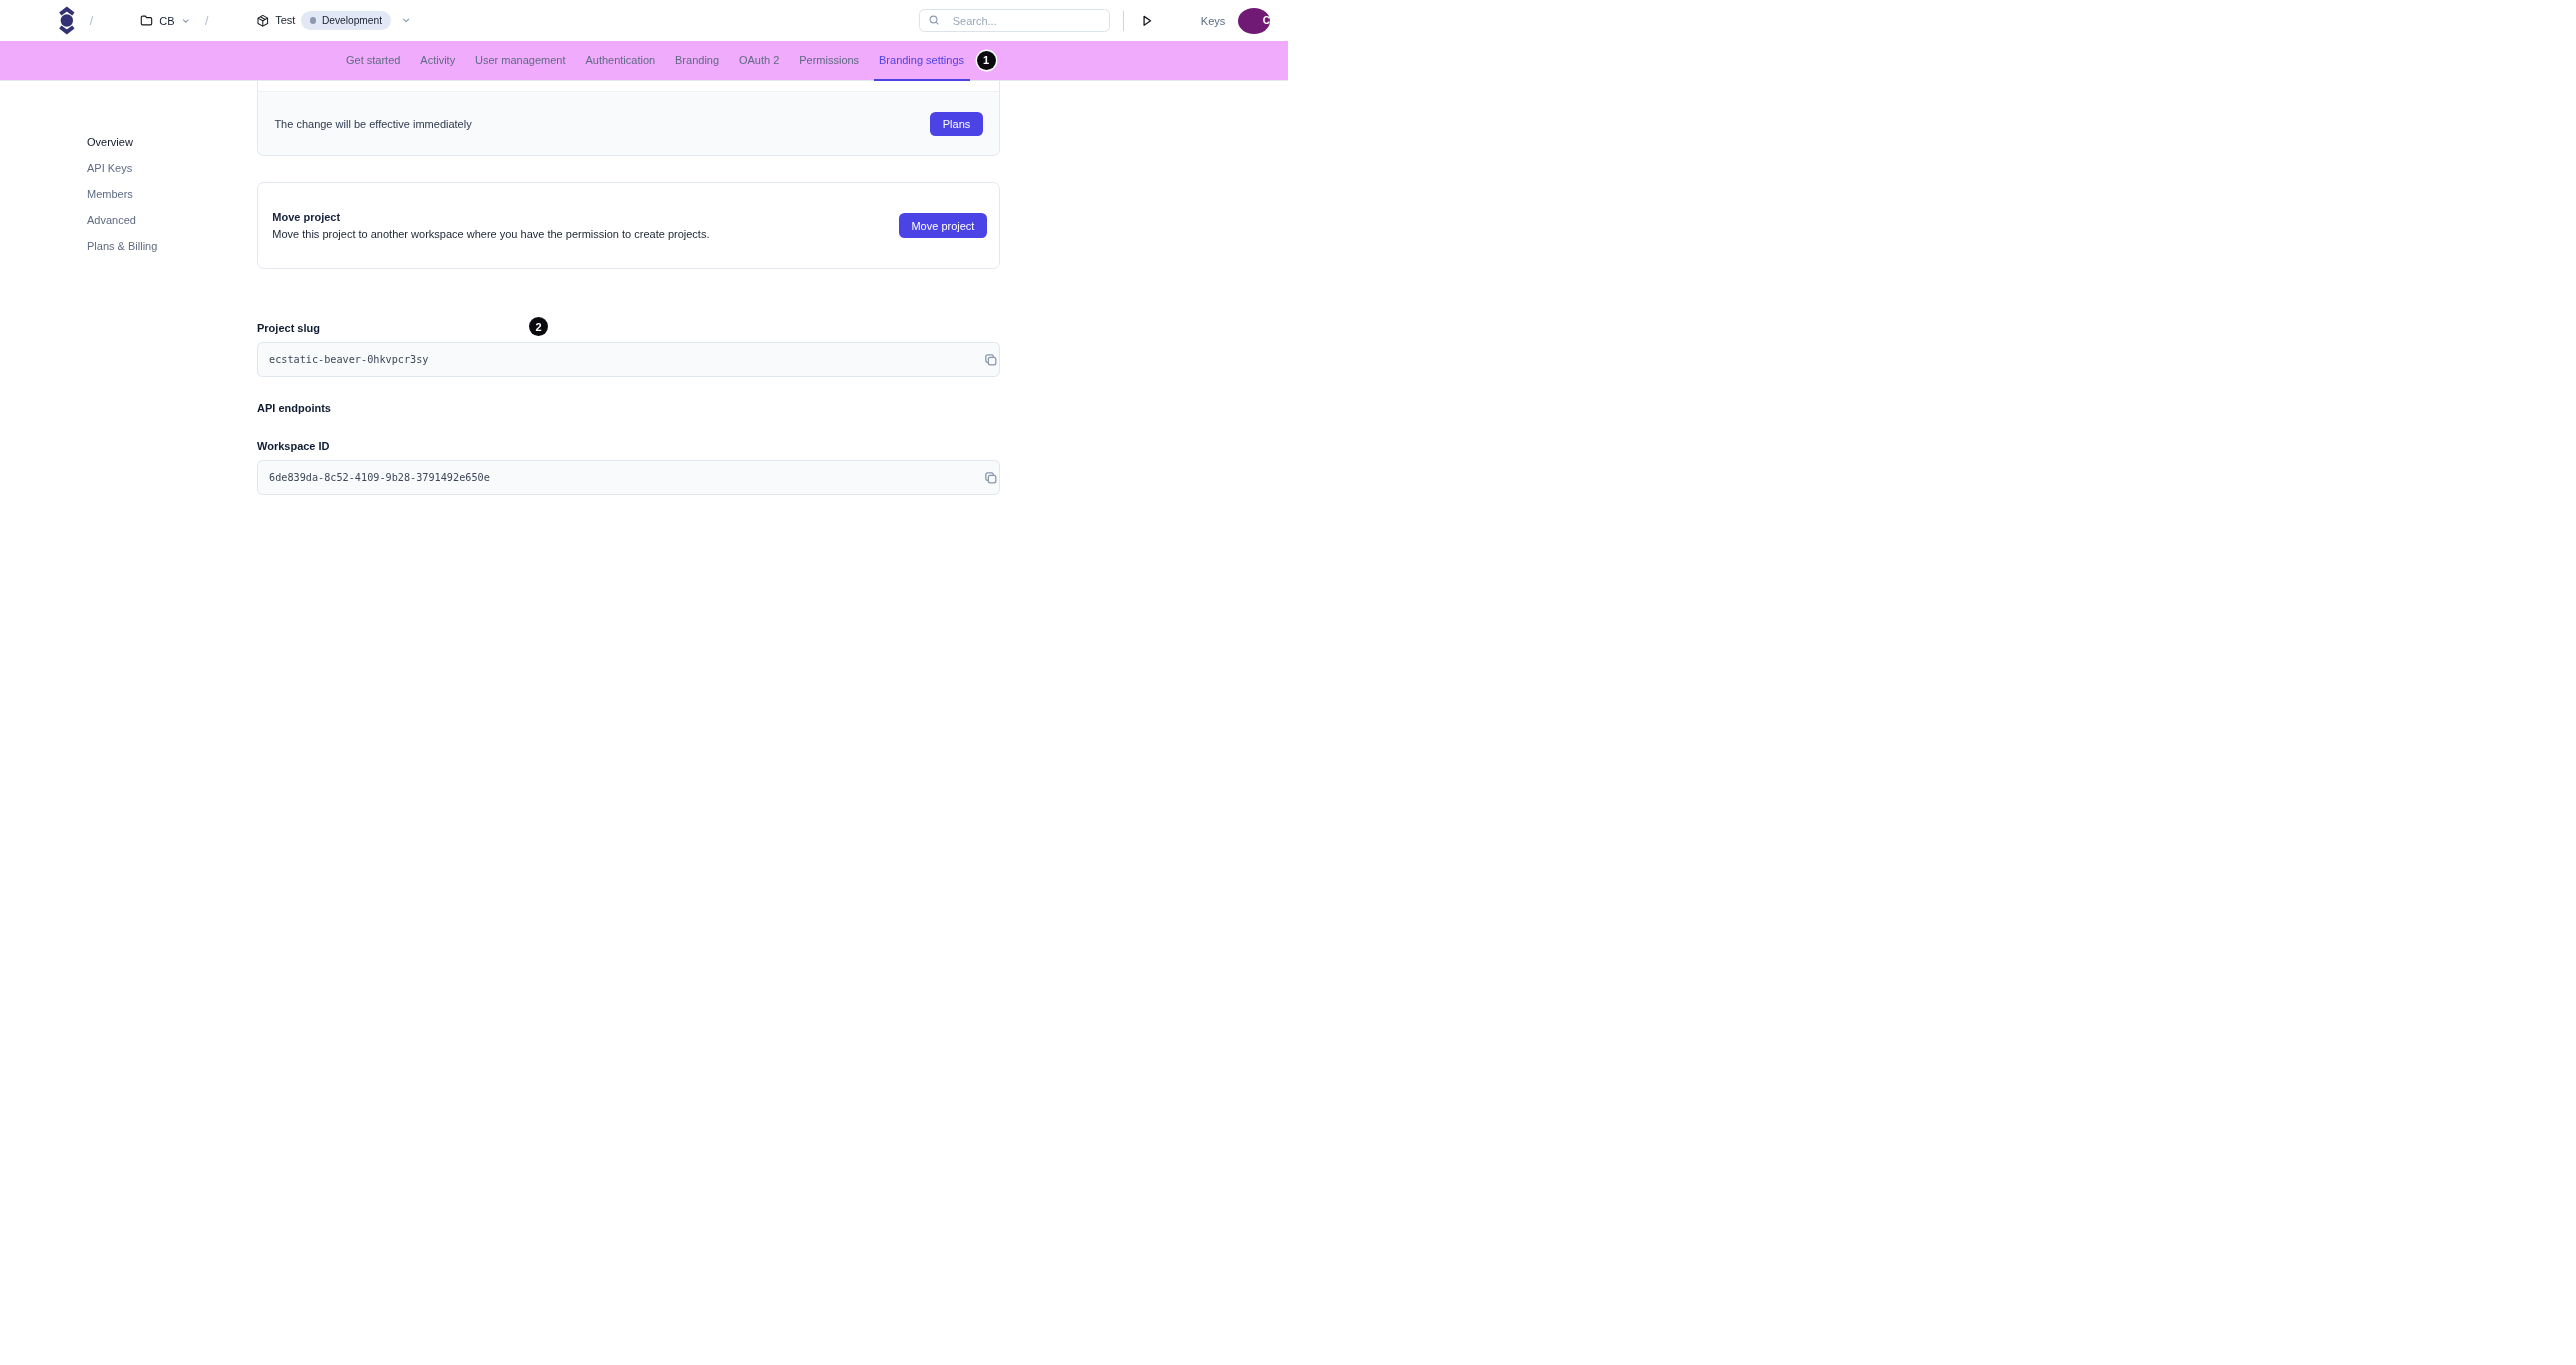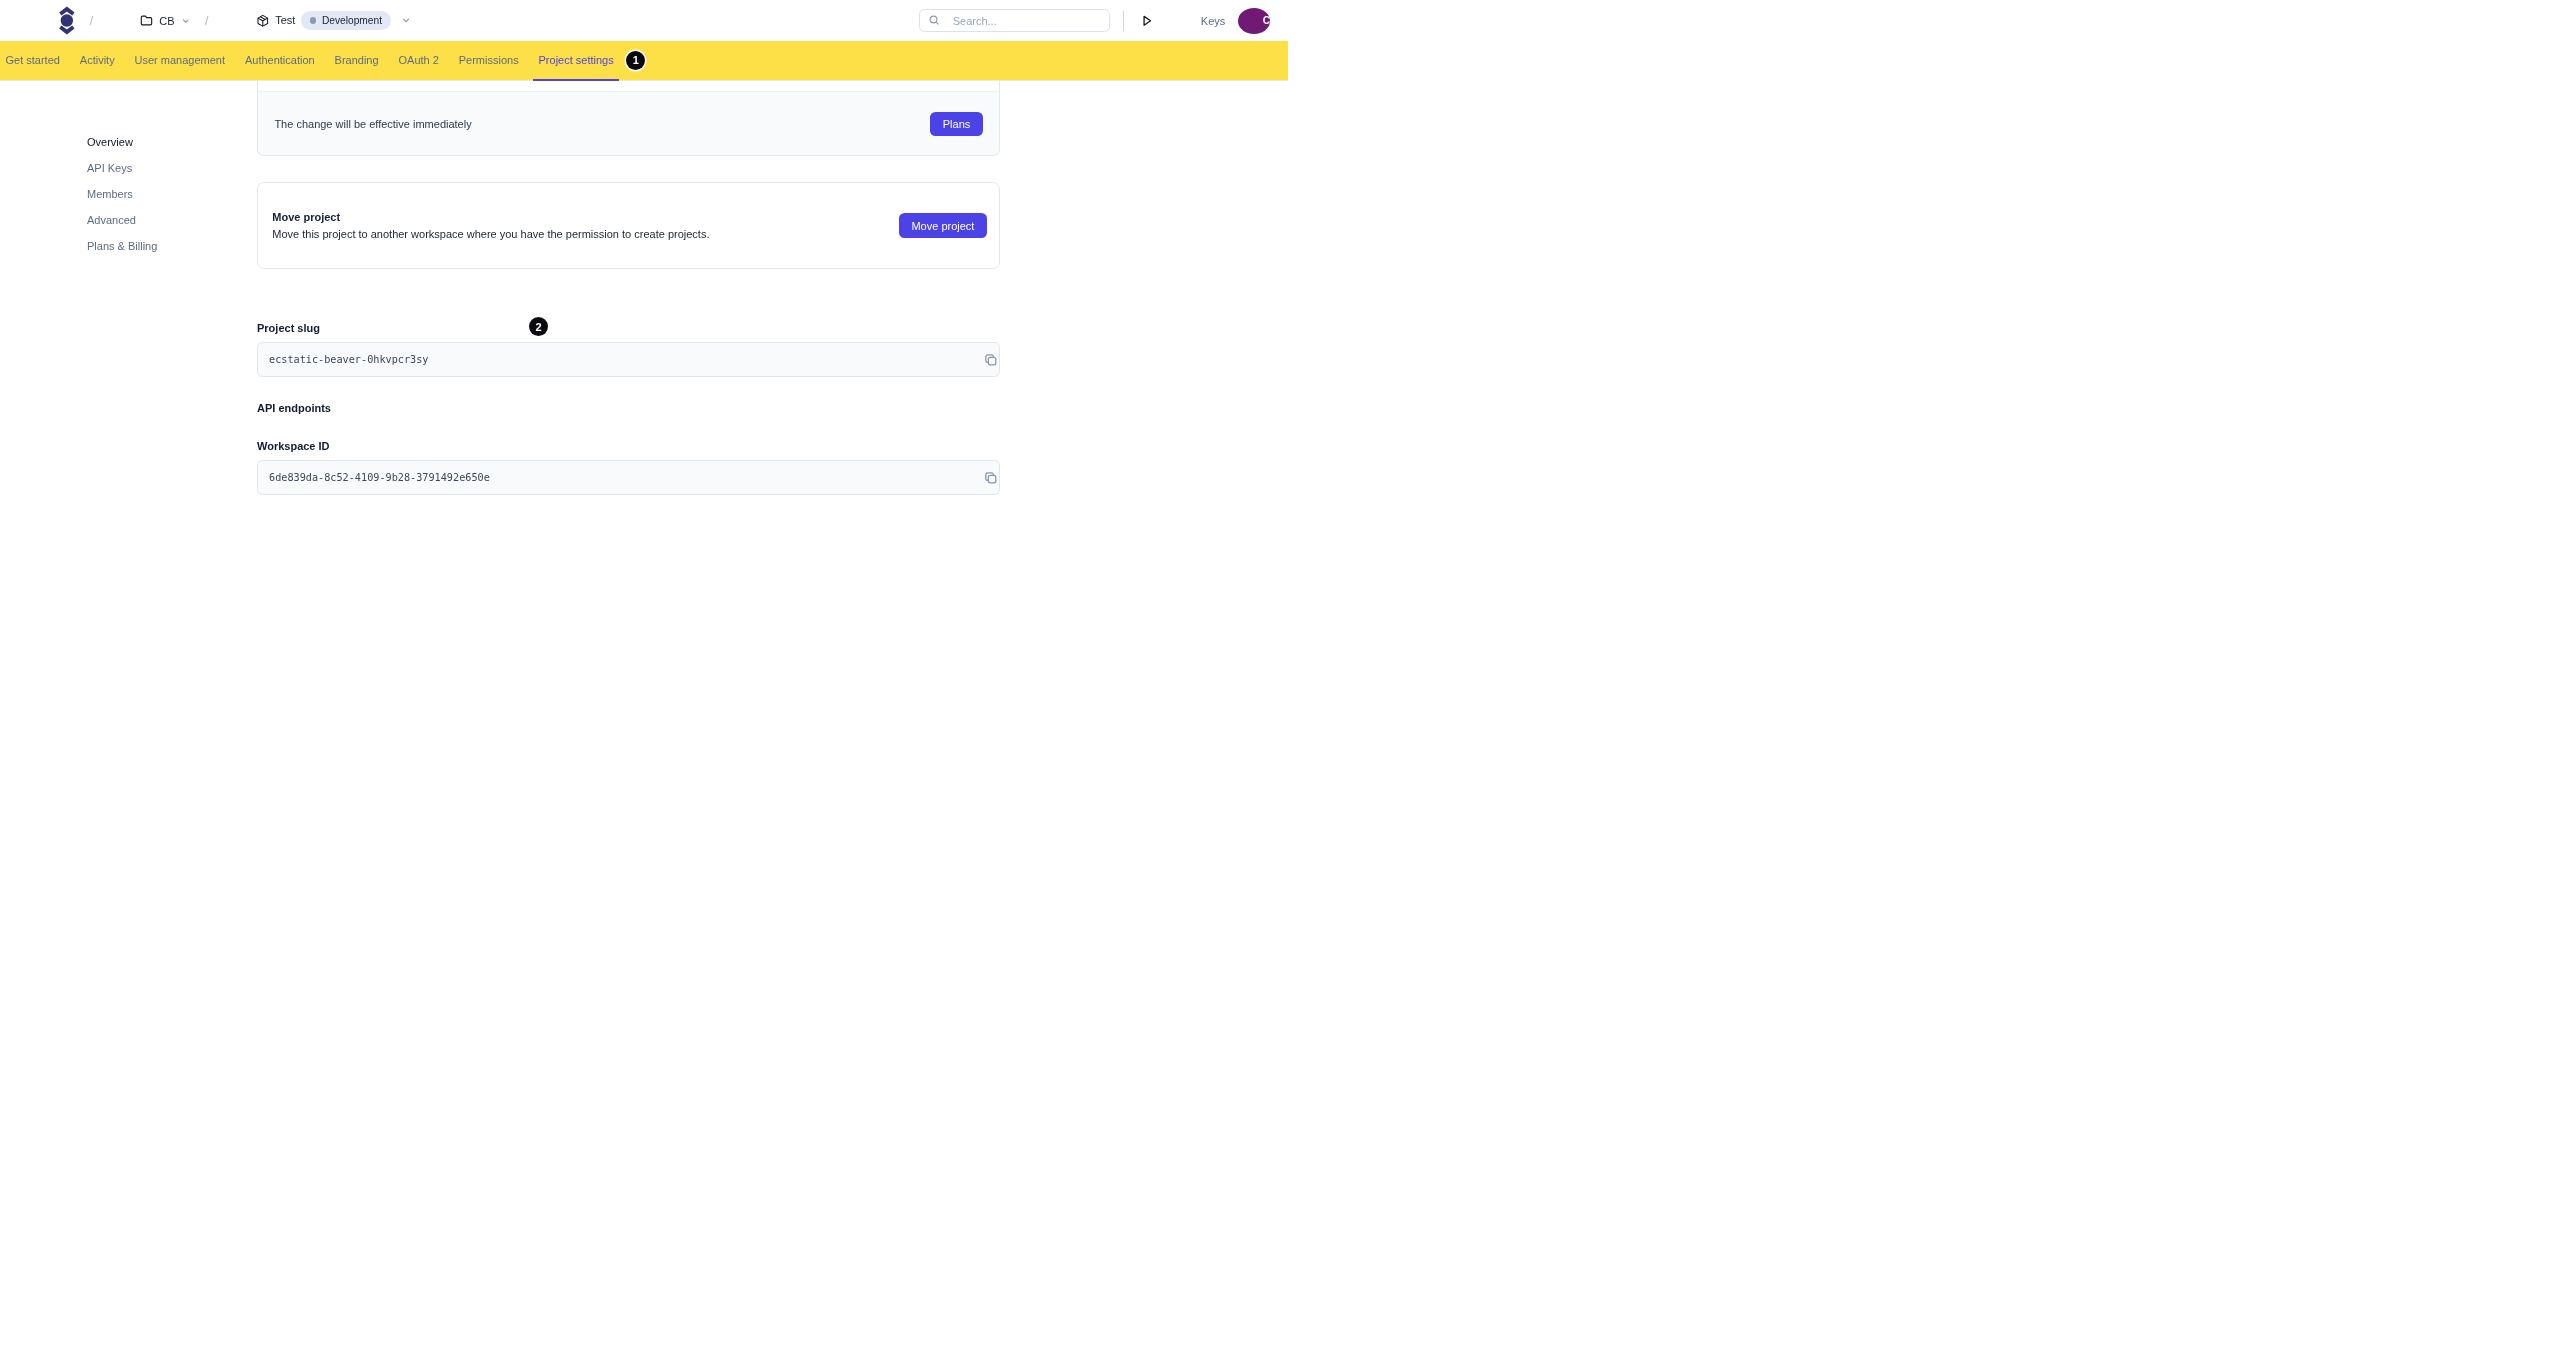--- a/index.html
+++ b/index.html
@@ -46,21 +46,21 @@
   .help-btn { font-size:11px; color:#5b6b80; }
   .avatar {
     width:26px; height:26px; border-radius:50%; background:#701a75;
     color:#fff; font-size:10.2px; font-weight:bold; letter-spacing:0.2px;
     display:flex; align-items:center; justify-content:center;
   }
 
   
   .tabbar {
     height:40px; display:flex; align-items:stretch; gap:8.9px;
-    border-bottom:0.7px solid #e4e9f0; background:#fde047;
+    padding-left:22px; border-bottom:0.7px solid #e4e9f0; background:#f0abfc;justify-content:center;
   }
   .tab {
     display:flex; align-items:center; padding:0 5.5px;
     font-size:11px; color:#5d6b82;
     border-bottom:2px solid transparent; margin-bottom:-0.7px;
     position:relative; white-space:nowrap;
   }
   .tab.active { color:#4c43e6; border-bottom-color:#4c43e6; }
   .ann-badge {
     width:19px; height:19px; border-radius:50%; background:#0a0a0f;
@@ -202,21 +202,21 @@
 
 <nav class="tabbar">
   <button class="tab">Get started</button>
   <button class="tab">Activity</button>
   <button class="tab">User management</button>
   <button class="tab">Authentication</button>
   <button class="tab">Branding</button>
   <button class="tab">OAuth 2</button>
   <button class="tab">Permissions</button>
   <button class="tab active">
-    <span>Project settings</span>
+    <span>Branding settings</span>
     <span class="ann-badge b1">1</span>
   </button>
 </nav>
 
 <div class="main">
 
   <ul class="side-nav">
     <li>
         <a class="side-link active">Overview</a>
       </li>

